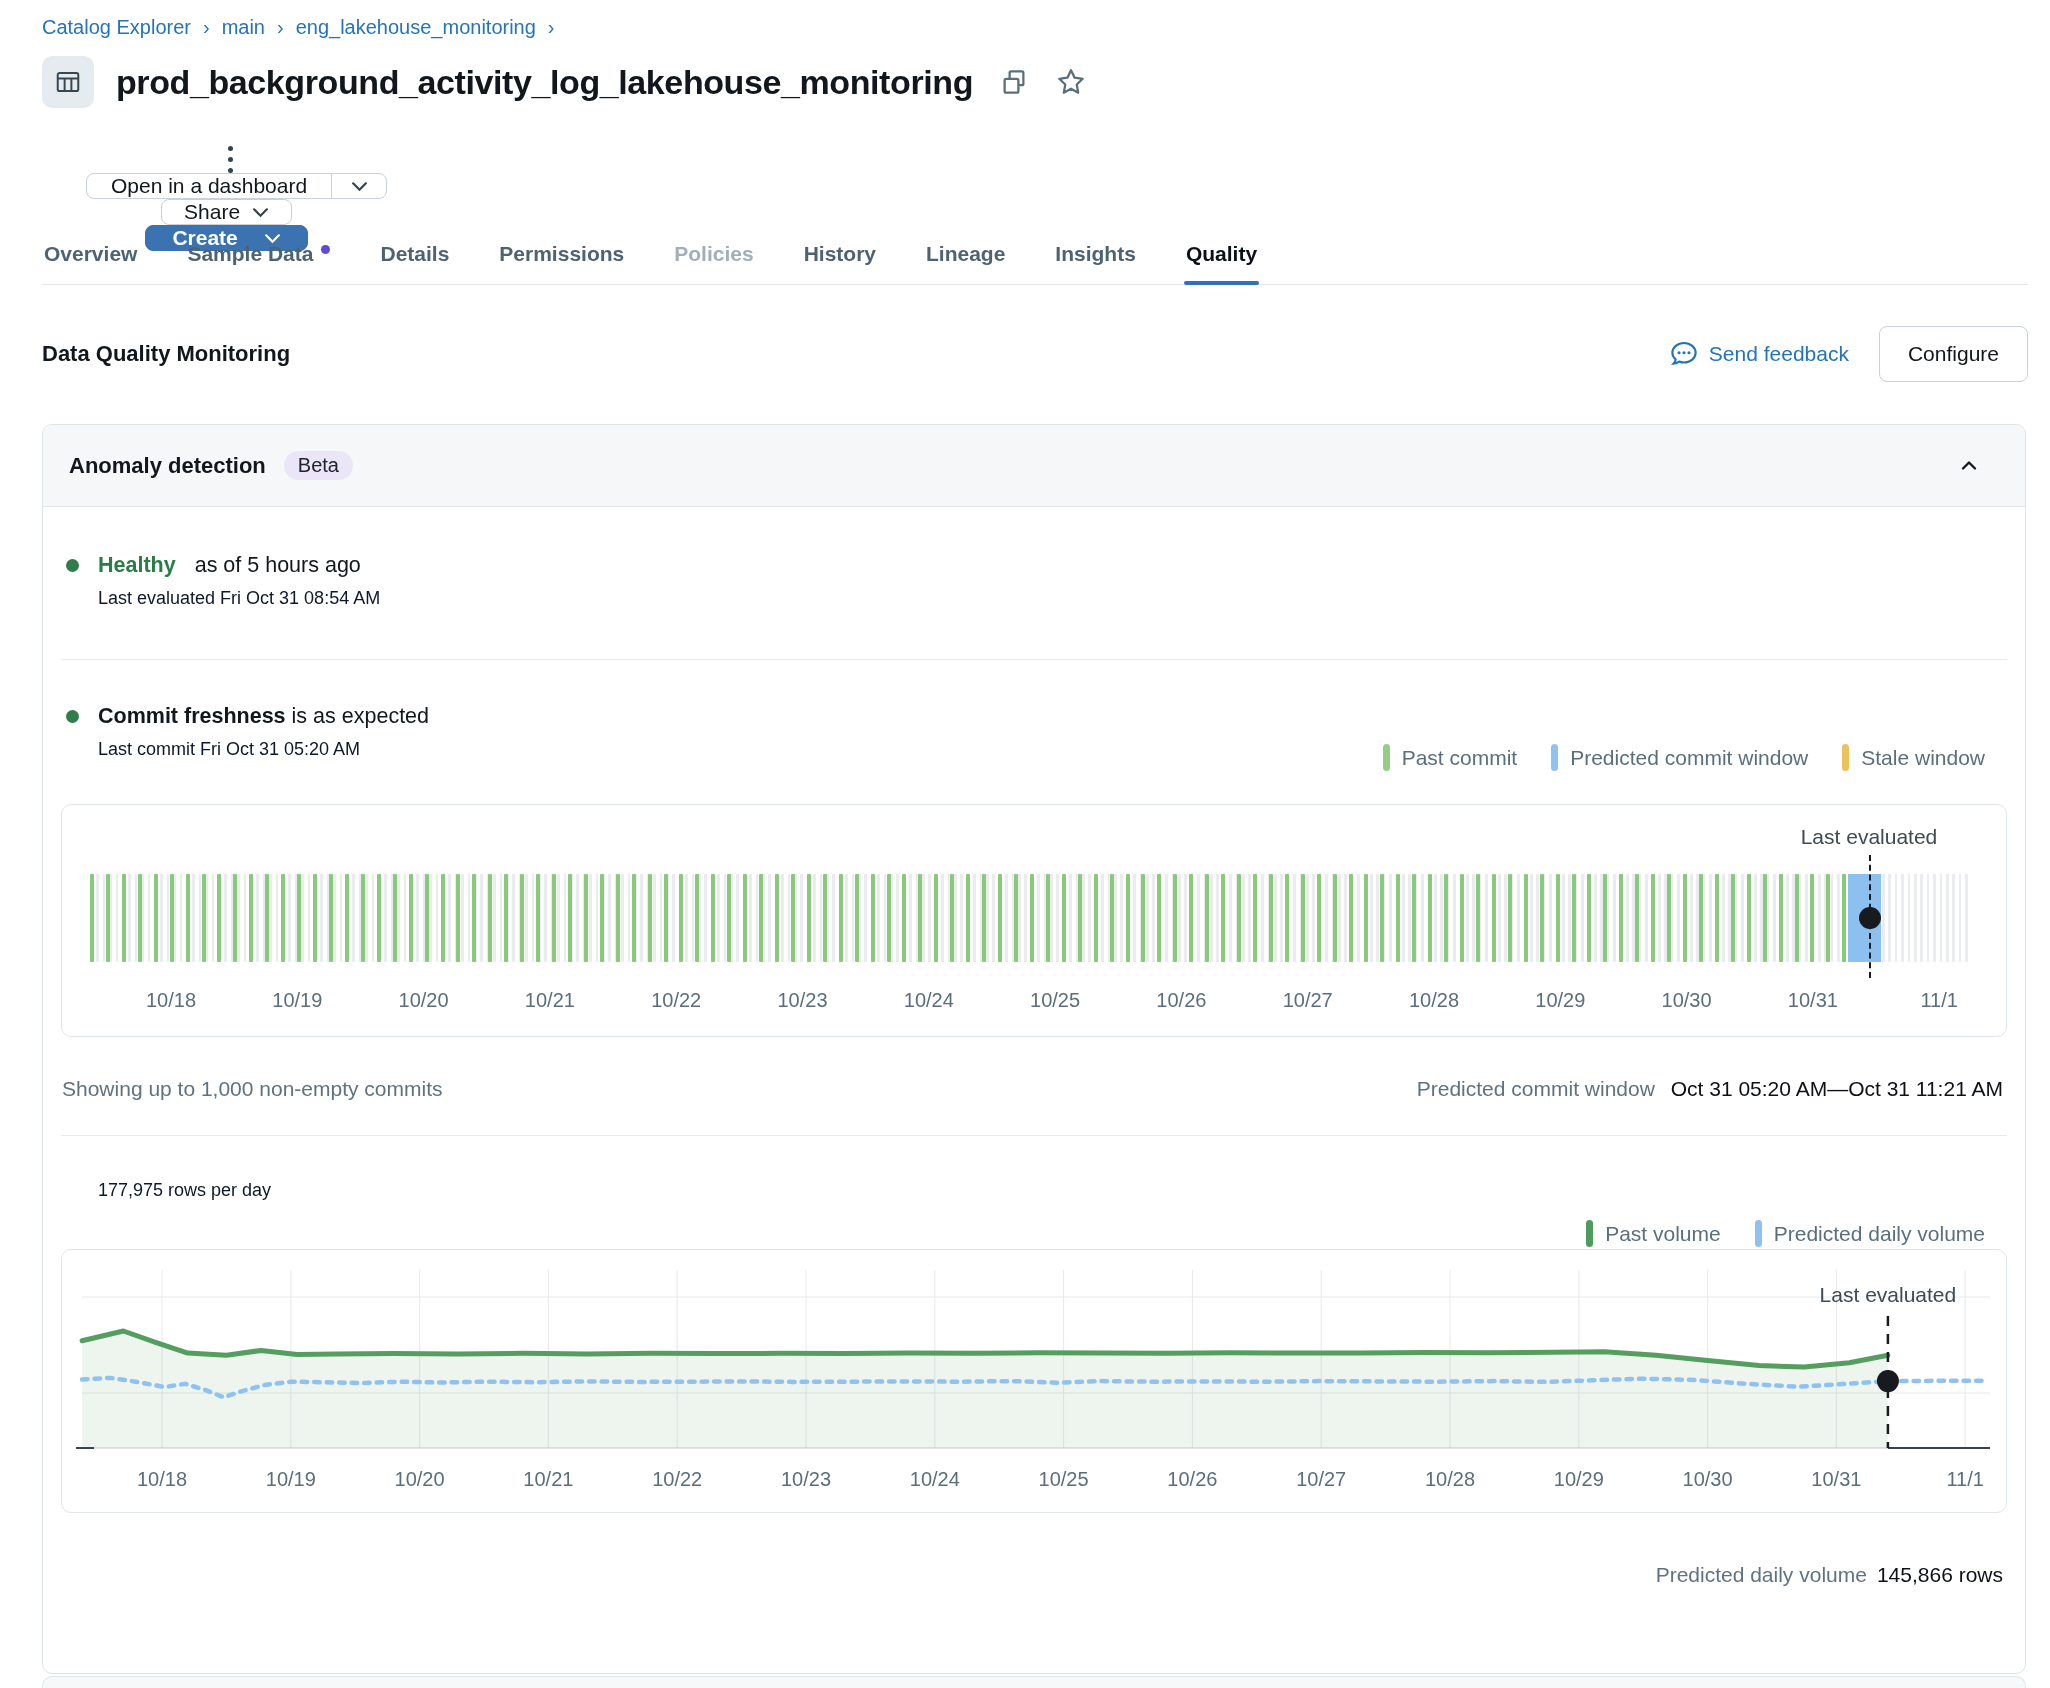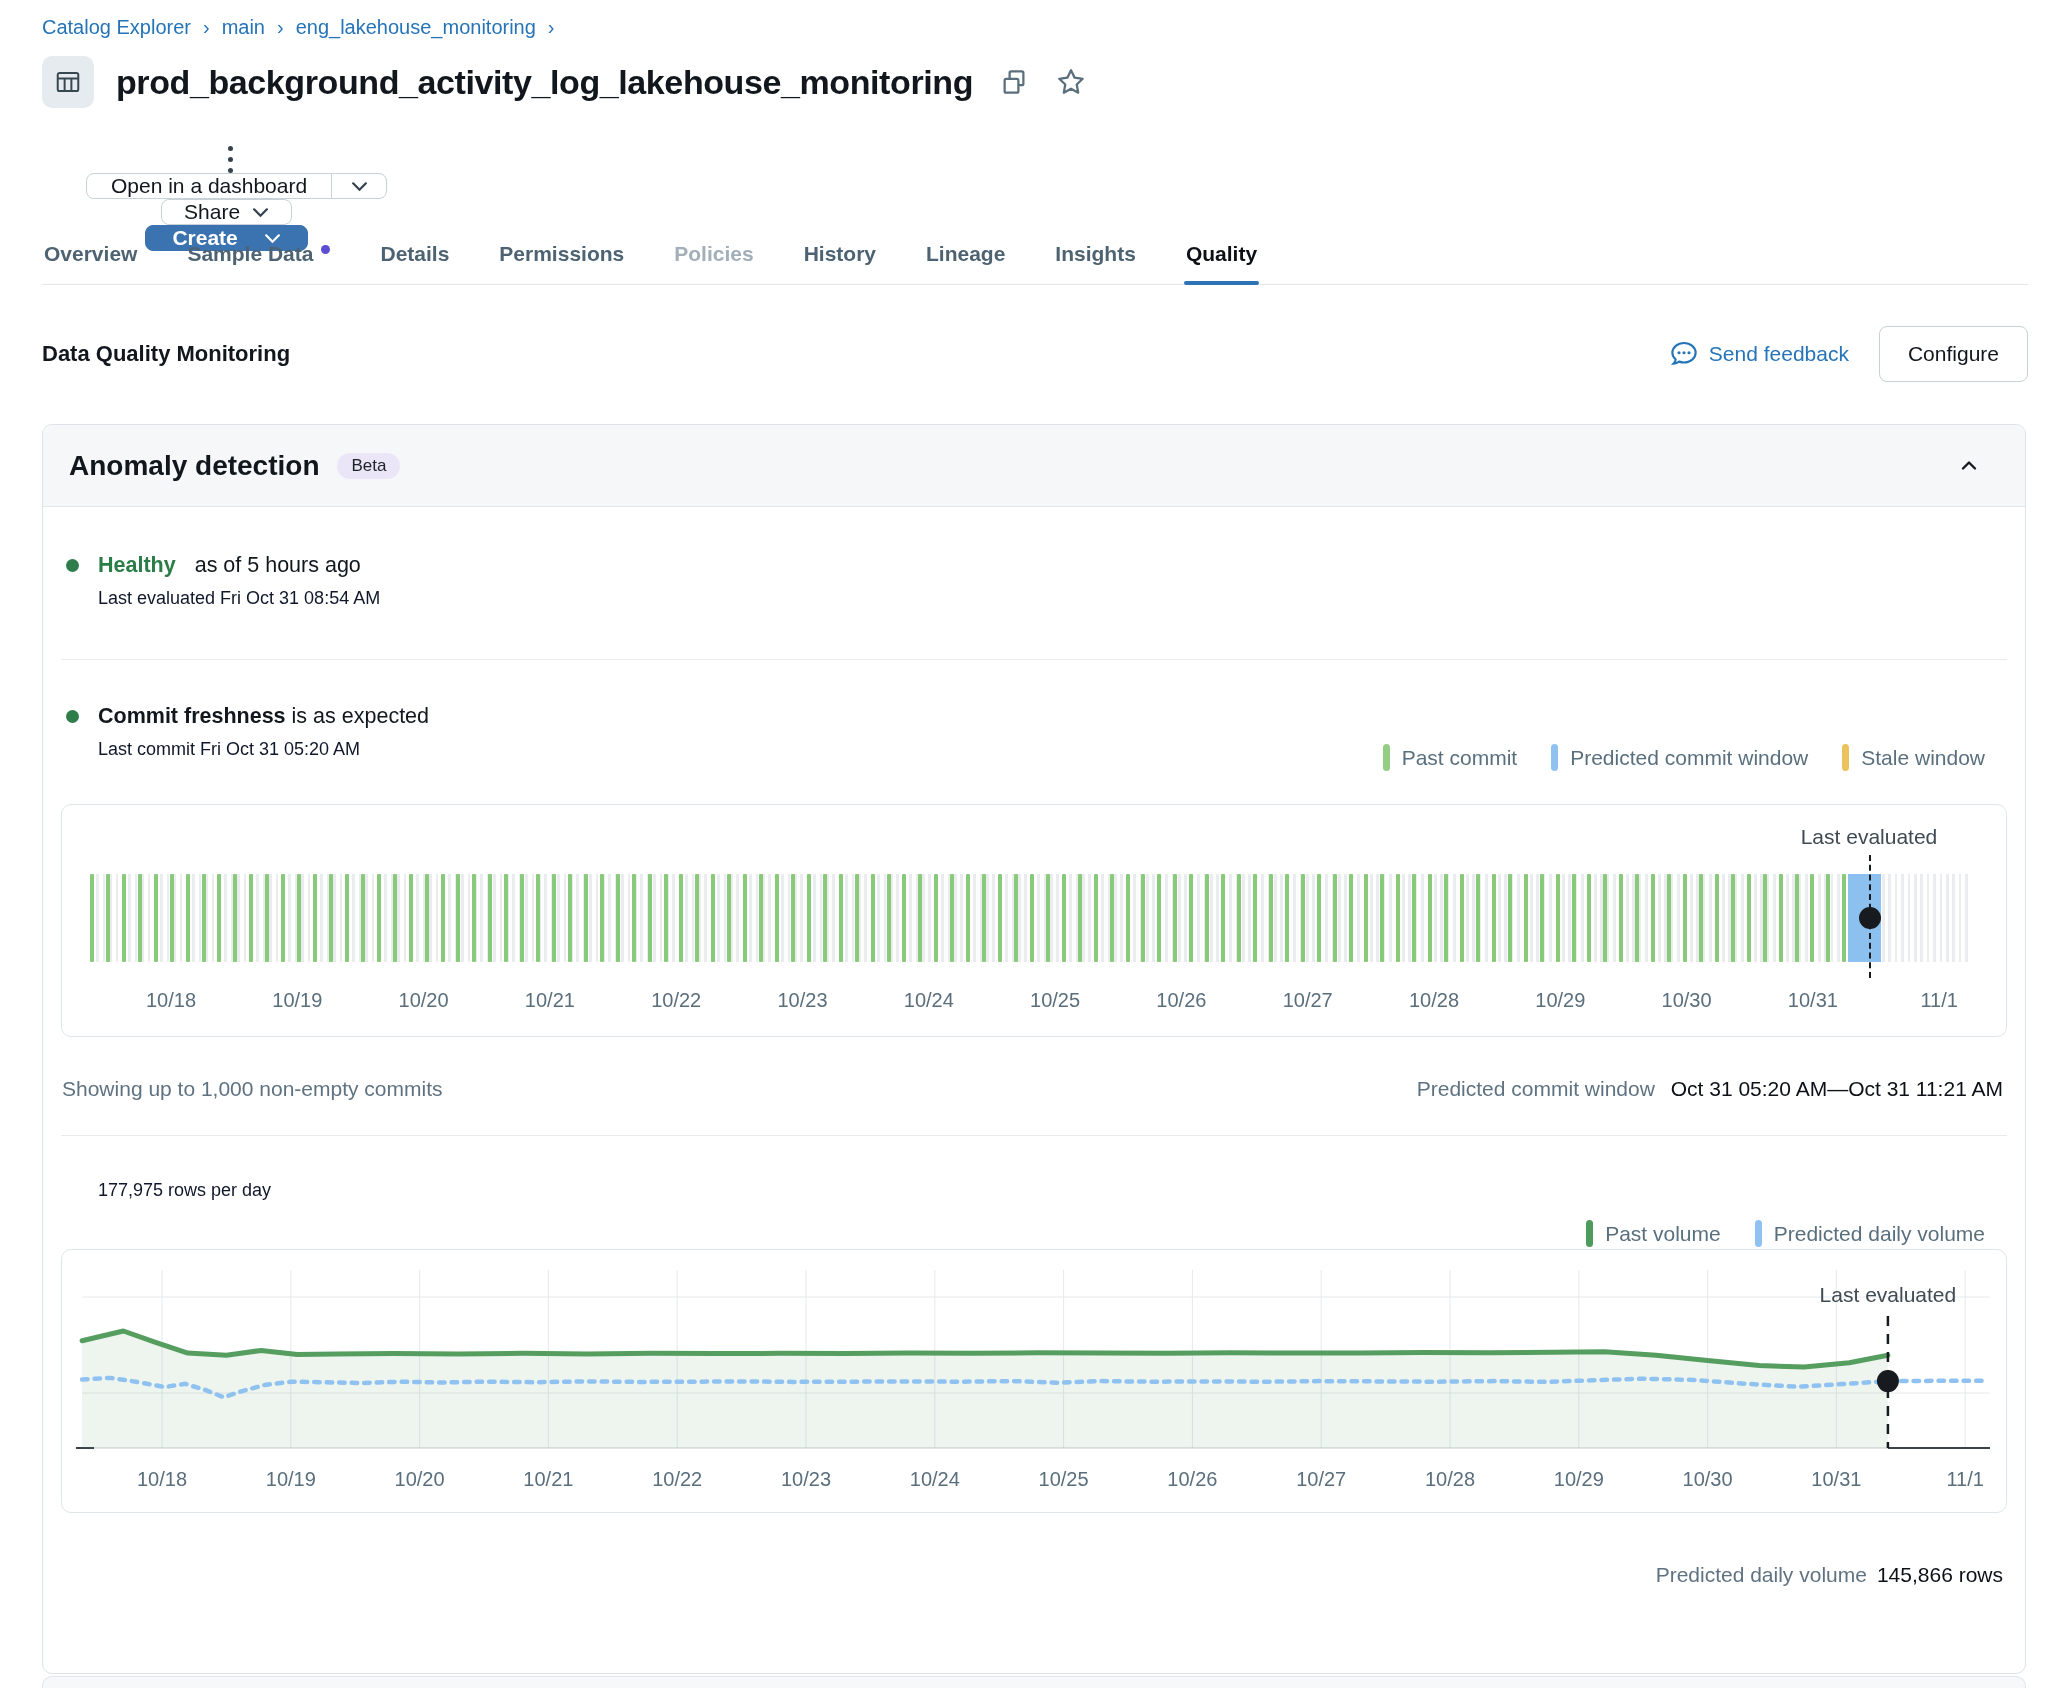--- a/index.html
+++ b/index.html
@@ -38,22 +38,22 @@
   .section-title{font-size:22px;font-weight:700;}
   .section-actions{display:flex;align-items:center;gap:30px;}
   .feedback{display:flex;align-items:center;gap:10px;color:#2574b8;font-size:21px;cursor:pointer;}
   .configure{height:56px;padding:0 28px;font-size:21px;font-weight:500;}
   
   .card{position:absolute;left:42px;top:424px;width:1984px;height:1250px;border:1px solid #dde3e8;border-radius:10px;
         background:#fff;box-sizing:border-box;}
   .card-header{height:82px;background:#f6f7f9;border-bottom:1px solid #e3e7ea;border-radius:10px 10px 0 0;
                display:flex;align-items:center;justify-content:space-between;padding:0 26px;box-sizing:border-box;}
   .card-title-wrap{display:flex;align-items:center;gap:18px;}
-  .card-title{font-size:28px;font-weight:700;}
-  .beta{background:#eae6f8;color:#20242a;font-size:17px;padding:3px 14px;border-radius:15px;}
+  .card-title{font-size:22px;font-weight:700;}
+  .beta{background:#eae6f8;color:#20242a;font-size:20px;padding:3px 14px;border-radius:15px;}
   .collapse{cursor:pointer;display:flex;margin-right:18px;}
   .status-block{margin:46px 0 0 23px;}
   .status-line{display:flex;align-items:center;gap:19px;font-size:21.5px;}
   .dot{width:13px;height:13px;border-radius:50%;background:#2f7d4b;flex:none;}
   .healthy{color:#2a7d46;font-weight:700;}
   .sub{margin:10px 0 0 32px;font-size:18px;color:#0f172a;}
   .divider{height:1px;background:#e8ebee;margin:0 18px;}
   .div1{margin-top:50px;}
   .div2{margin-top:34px;}
   .metric{position:relative;margin:44px 0 0 23px;}

